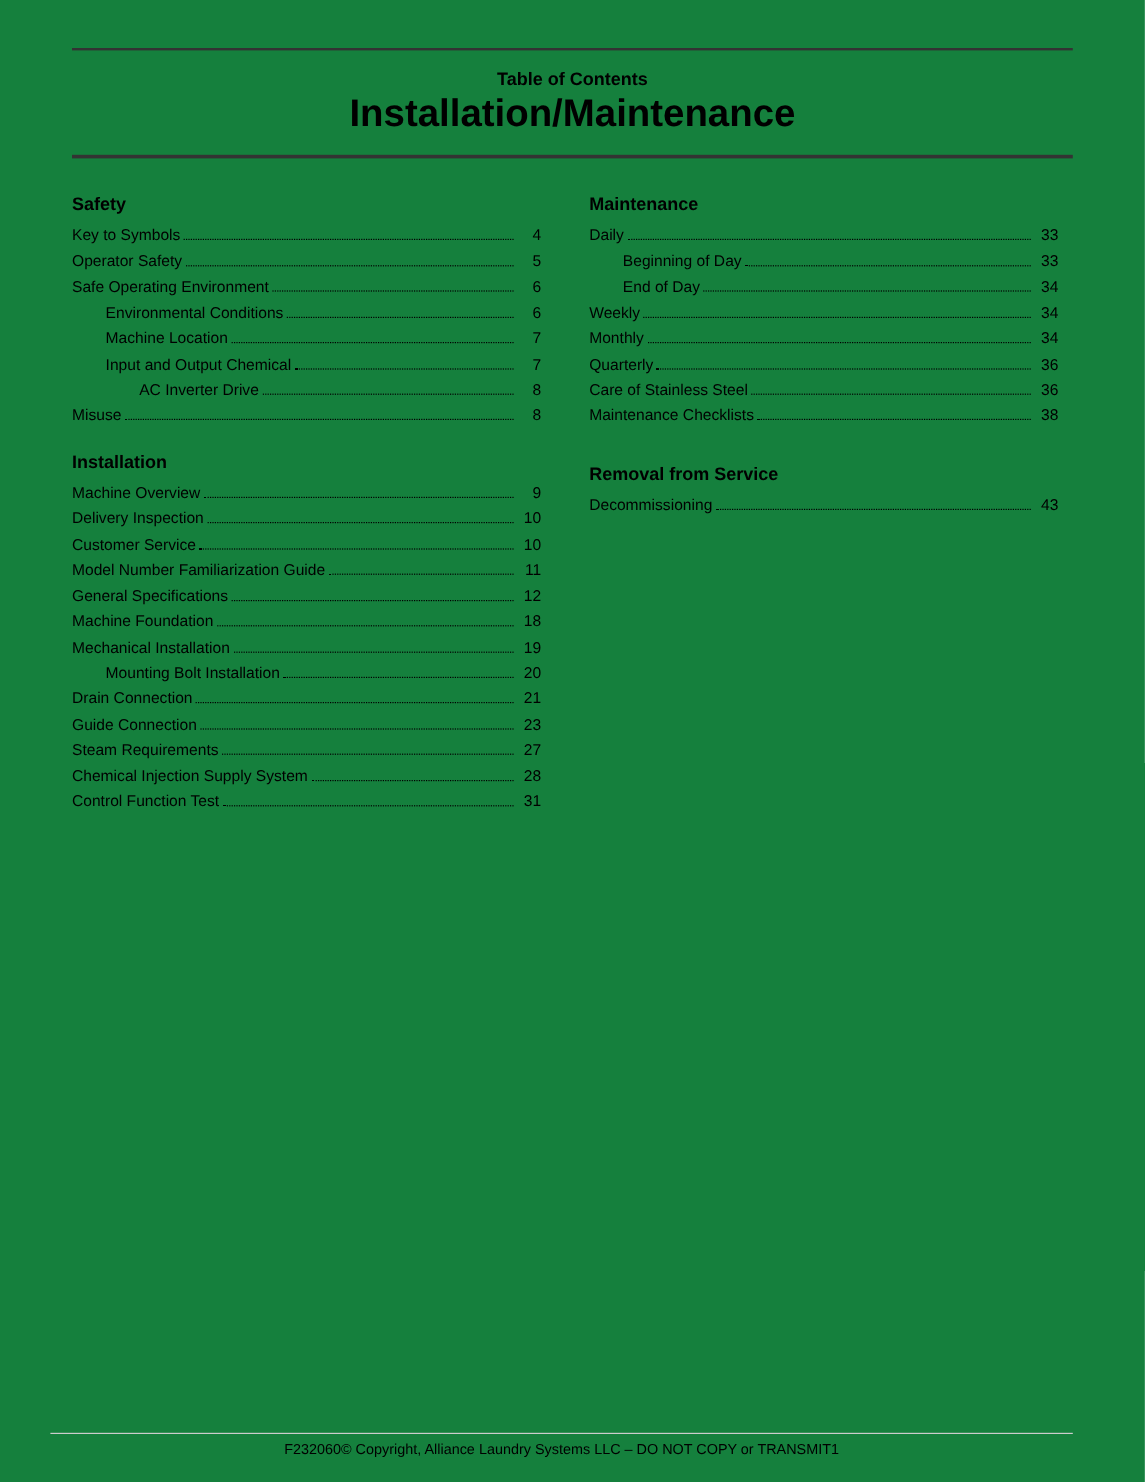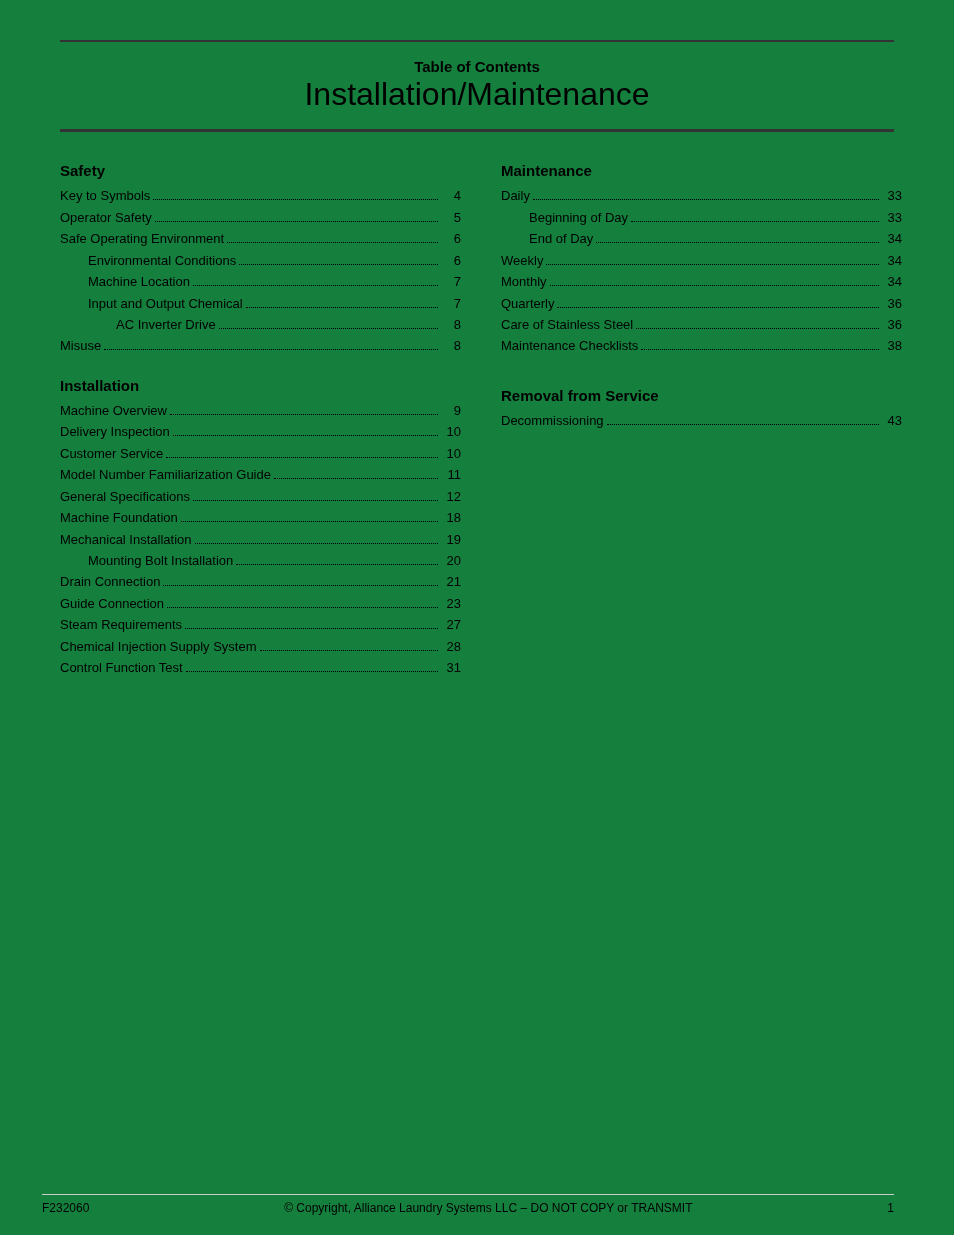--- a/index.html
+++ b/index.html
@@ -40,35 +40,35 @@
 
     .header-subtitle {
       font-size: 15px;
       font-weight: bold;
       color: #000;
       display: block;
     }
 
     .header-main-title {
       font-size: 32px;
-      font-weight: normal;
+      font-weight: bold;
       color: #000;
       display: block;
       line-height: 1.2;
     }
 
     .header-rule-bottom {
       border: none;
       border-top: 3px solid #333;
       margin-top: 8px;
     }
 
     
     .content {
-      padding: 30px 52px 60px 60px;
+      padding: 30px 72px 60px 60px;
       display: flex;
       gap: 40px;
     }
 
     .col-left {
       flex: 1;
     }
 
     .col-right {
       flex: 1;
@@ -121,21 +121,21 @@
       text-align: right;
     }
 
     
     .footer {
       position: absolute;
       bottom: 20px;
       left: 42px;
       right: 60px;
       display: flex;
-      justify-content: space-between;
+      justify-content: center;
       align-items: center;
       font-size: 12px;
       color: #000;
       border-top: 1px solid #ccc;
       padding-top: 6px;
     }
 
     .footer-doc-num {
       font-size: 12px;
     }

